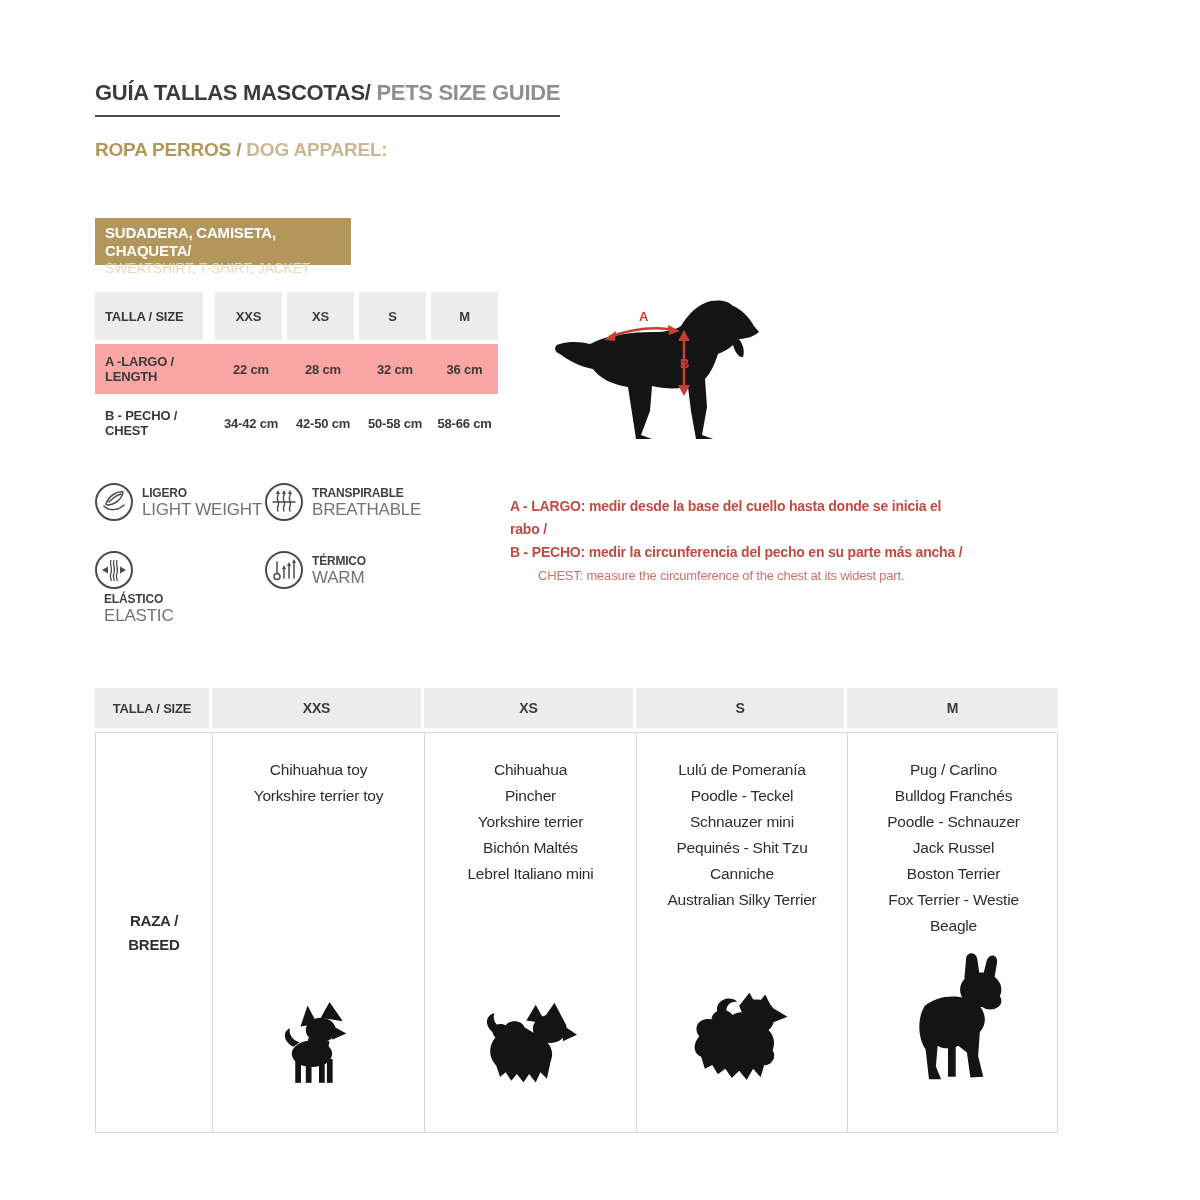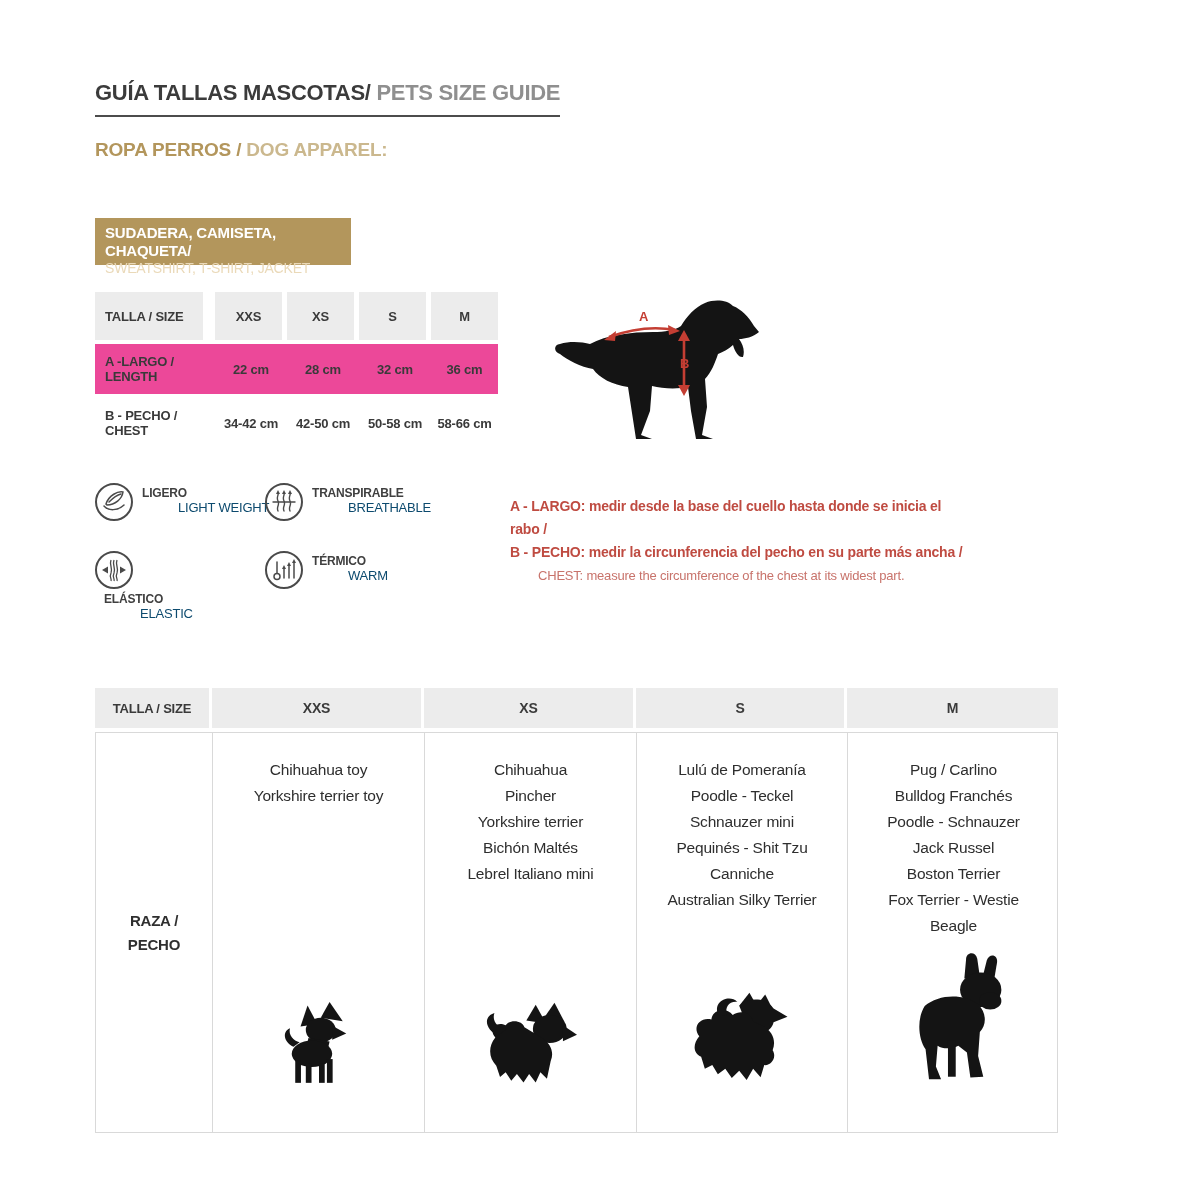--- a/index.html
+++ b/index.html
@@ -26,34 +26,34 @@
 
   
   .size-table { position:absolute; left:95px; top:292px; width:403px; }
   .st-row { display:grid; grid-template-columns:120px 72px 72px 72px 67px; }
   .st-row + .st-row { margin-top:4px; }
   .st-cell { height:48px; display:flex; align-items:center; justify-content:center;
              font-weight:bold; font-size:13px; color:#3a3a3a; letter-spacing:-0.2px; }
   .st-head .st-cell { background:#ececec; }
   .st-head .st-cell.g12 { margin-right:12px; }
   .st-head .st-cell.g5  { margin-right:5px; }
-  .st-a { background:#ec4899; }
+  .st-a { background:#fca5a5; }
   .st-a .st-cell, .st-b .st-cell { height:50px; }
   .st-label { justify-content:flex-start; padding-left:10px; }
 
   
   .measure-dog { position:absolute; left:552px; top:300px; }
 
   
   .feature { position:absolute; display:flex; align-items:flex-start; }
   .feature .circle { width:38px; height:38px; border:2px solid #4a4a4a; border-radius:50%;
                      display:flex; align-items:center; justify-content:center; flex:0 0 auto; }
   .feature .labels { margin-left:9px; padding-top:3px; }
   .feature .name-es { font-weight:bold; font-size:12px; color:#404040; letter-spacing:-0.2px; }
-  .feature .name-en { font-size:13px; color:#0c4a6e; letter-spacing:-0.2px;margin-left:36px; }
+  .feature .name-en { font-size:17px; color:#737373; letter-spacing:-0.2px; }
   .f1 { left:95px;  top:483px; }
   .f2 { left:265px; top:483px; }
   .f3 { left:95px;  top:551px;flex-direction:column; }
   .f4 { left:265px; top:551px; }
 
   
   .notes { position:absolute; left:510px; top:495px; width:460px; }
   .note-es { color:#bf4b41; font-weight:bold; font-size:14px; line-height:23px; letter-spacing:-0.2px; }
   .note-en { color:#c8736b; font-size:13px; line-height:23px; padding-left:28px; letter-spacing:-0.2px; }
 
@@ -210,21 +210,21 @@
       <div class="bt-cell">TALLA / SIZE</div>
       <div class="bt-cell bt-size">XXS</div>
       <div class="bt-cell bt-size">XS</div>
       <div class="bt-cell bt-size">S</div>
       <div class="bt-cell bt-size">M</div>
     </div>
     <div class="bt-body">
 
       <div class="bt-col bt-label-col">
         <div>RAZA /</div>
-        <div>PECHO</div>
+        <div>BREED</div>
       </div>
 
       <div class="bt-col">
         <div class="breed-line">Chihuahua toy</div>
         <div class="breed-line">Yorkshire terrier toy</div>
         <svg class="bt-dog" width="88" height="94" viewBox="0 0 100 100">
           <g fill="#141414">
             <polygon points="37,5 48,26 29,29"></polygon>
             <polygon points="62,1 77,23 52,19"></polygon>
             <ellipse cx="52" cy="33" rx="17" ry="14"></ellipse>

